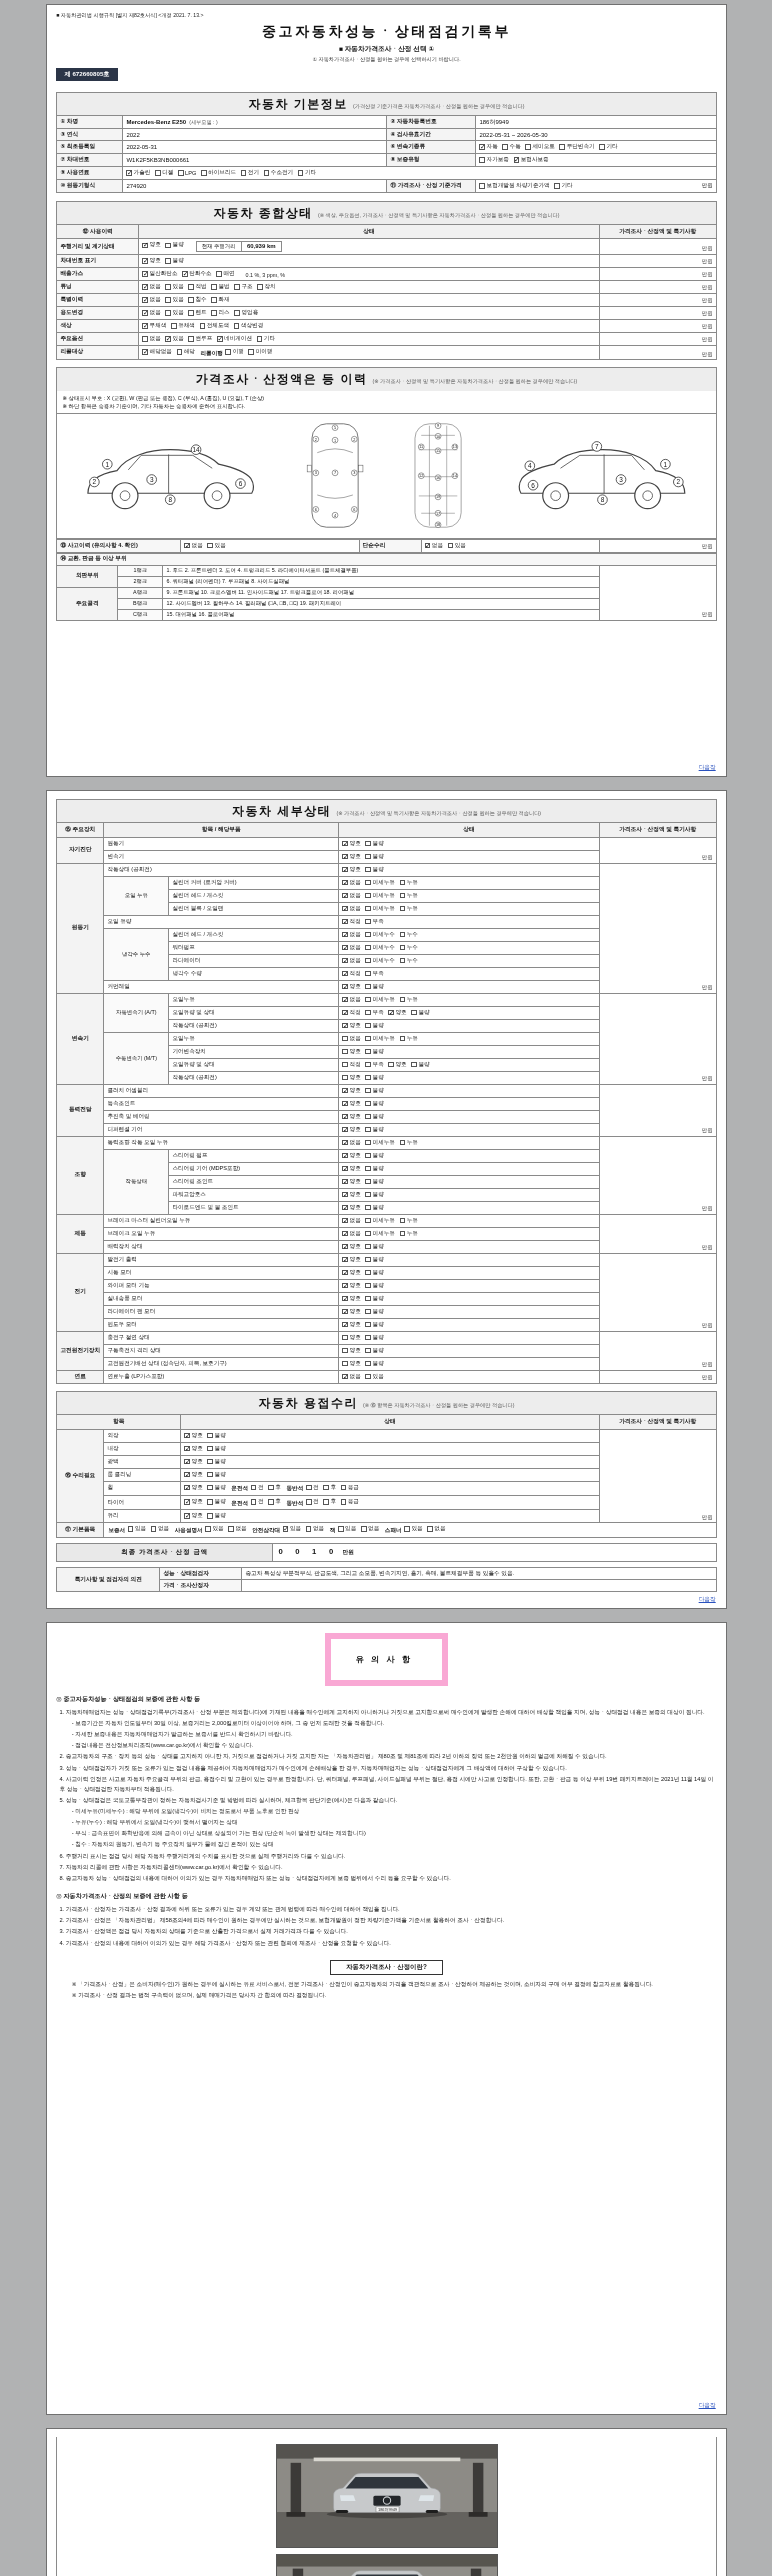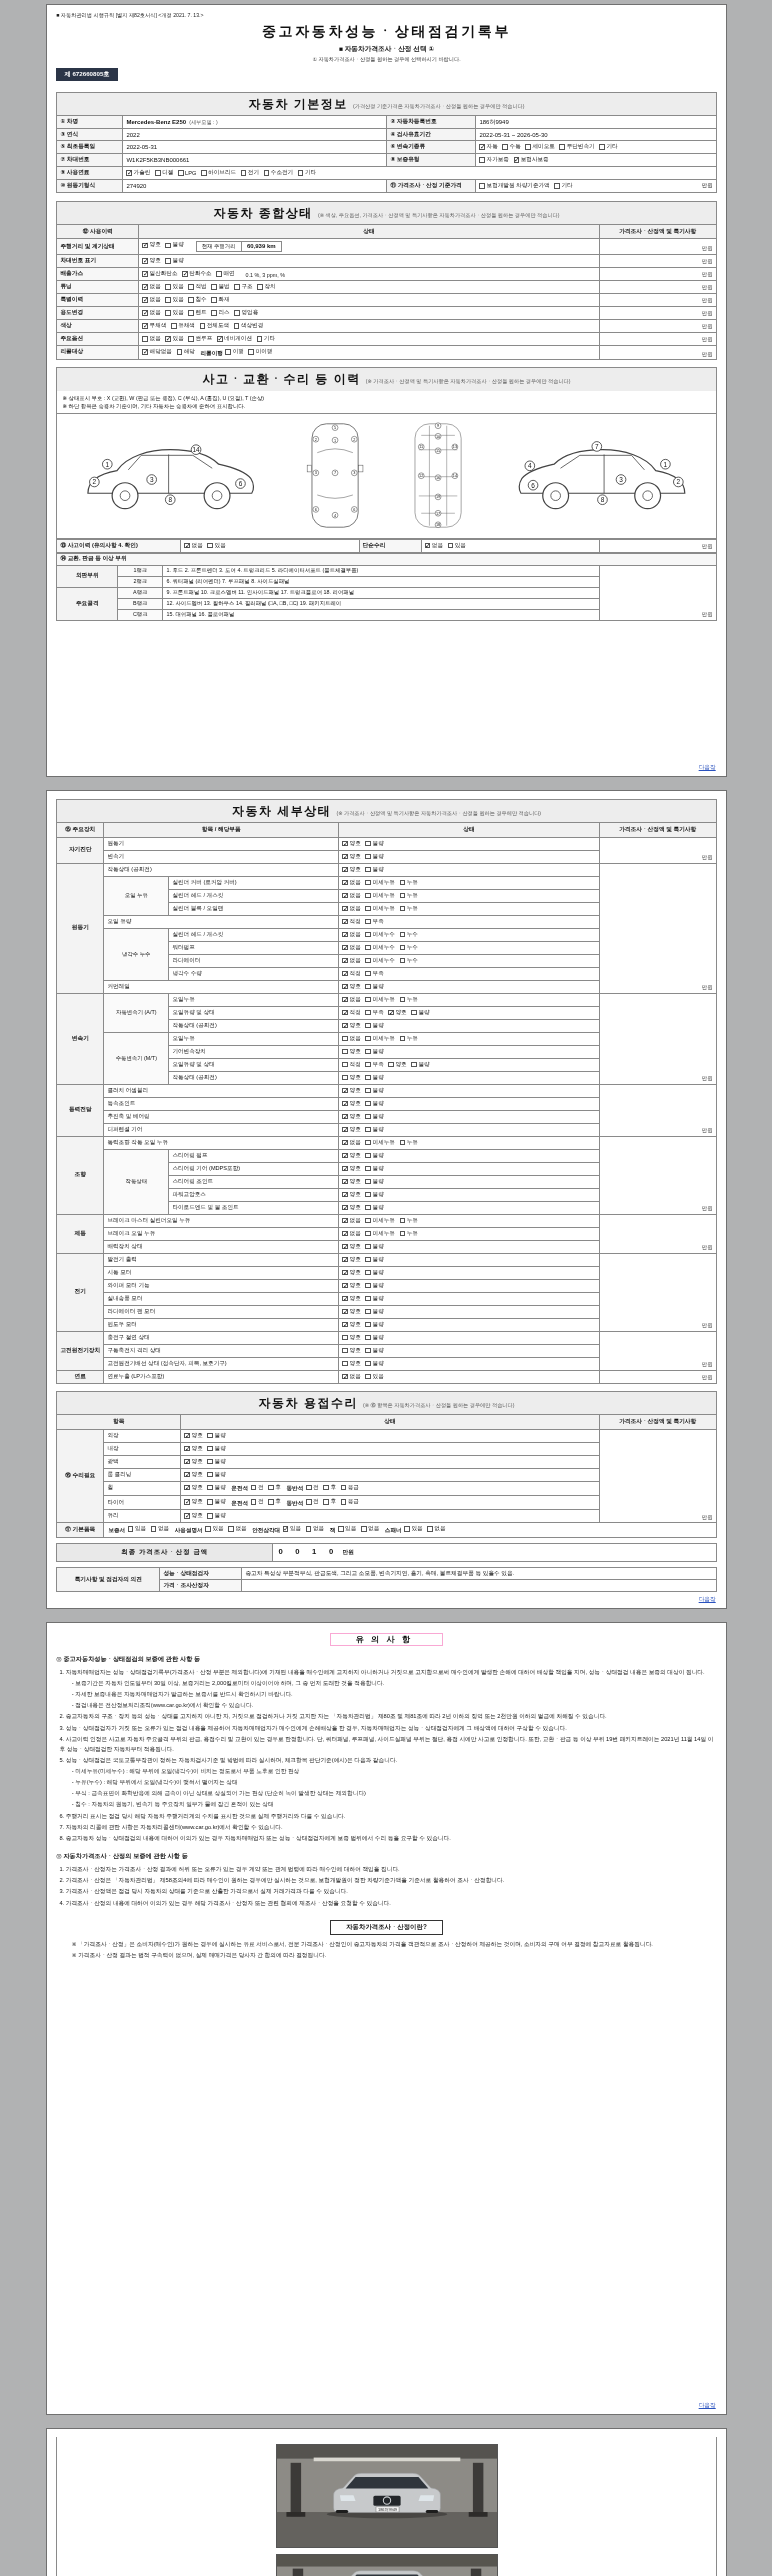--- a/index.html
+++ b/index.html
@@ -43,21 +43,21 @@
 .diag{height:113px}
 .rk{background:#fafafa;text-align:center;font-size:5.4px}
 .rktxt{font-size:5.4px}
 .next{position:absolute;right:10.3px;bottom:4.1px;font-size:5.7px;color:#2a52be;text-decoration:underline;cursor:pointer}
 .finalrow td{padding:3.6px 5.2px}
 .finalrow .flab{background:#e9e9e9;font-weight:bold;text-align:center;font-size:6.4px;letter-spacing:1px}
 .finalrow .fval{font-size:7.7px;font-weight:bold;letter-spacing:5.2px}
 .finalrow .fval i{font-style:normal;font-size:5.7px;letter-spacing:0;margin-left:4.1px}
 .cmt{font-size:5.7px}
 .notice-title{text-align:center;margin:3.1px 0 7.2px}
-.notice-title b{display:inline-block;border:1px solid #f9a8d4;padding:0 25px;font-size:8.2px;letter-spacing:7.2px}
+.notice-title b{display:inline-block;border:6px solid #f9a8d4;padding:15px 25px;font-size:8.2px;letter-spacing:7.2px}
 .nl{font-size:5.7px;line-height:1.7;margin:1.5px 0;color:#111}
 .nl.h{font-weight:bold;font-size:6.2px;margin:7.2px 0 3.6px}
 .nl.n1{margin-left:3.1px}
 .nl.n2{margin-left:15.5px;color:#222}
 .qboxwrap{text-align:center;margin-top:11.3px}
 .qboxwrap b{display:inline-block;border:0.8px solid #333;padding:2.1px 15.5px;font-size:6.4px}
 .qlines{margin-top:5.2px;padding:0 15.5px}
 .photosec .secbar{margin-top:0}
 .photos{border:0.5px solid #8a8a8a;border-top:none;padding:7.2px 0;display:flex;flex-direction:column;align-items:center;gap:6.2px}
 .photo{width:222px;border:0.5px solid #555}
@@ -332,21 +332,21 @@
               <em>이행</em>
             </span><span class="opt">
               <i class="cb"></i>
               <em>미이행</em>
             </span></td>
       <td class="prc"><span class="mw">만원</span></td>
     </tr>
   </tbody>
     </table>
 
-  <div class="secbar"><b>사고ㆍ교환ㆍ수리 등 이력</b><span>(※ 가격조사ㆍ산정액 및 특기사항은 자동차가격조사ㆍ산정을 원하는 경우에만 적습니다)</span></div>
+  <div class="secbar"><b>가격조사ㆍ산정액은 등 이력</b><span>(※ 가격조사ㆍ산정액 및 특기사항은 자동차가격조사ㆍ산정을 원하는 경우에만 적습니다)</span></div>
   <div class="legend">
     <div>※ 상태표시 부호 : X (교환), W (판금 또는 용접), C (부식), A (흠집), U (요철), T (손상)</div>
     <div>※ 하단 항목은 승용차 기준이며, 기타 자동차는 승용차에 준하여 표시합니다.</div>
   </div>
   <div class="diagwrap">
     <svg class="diag" viewBox="0 0 240 140">
       <path d="M16,92 C16,76 30,68 52,64 C64,46 92,38 118,38 C146,38 166,44 178,56 C196,60 212,66 218,74 C222,80 222,88 219,92 Z" fill="#fff" stroke="#444" stroke-width="1.5"></path>
       <path d="M66,63 L82,45 L146,45 L170,61" fill="none" stroke="#444"></path>
       <line x1="116" y1="44" x2="116" y2="92" stroke="#444"></line>
       <circle cx="62" cy="95" r="16" fill="#fff" stroke="#444" stroke-width="1.5"></circle>

